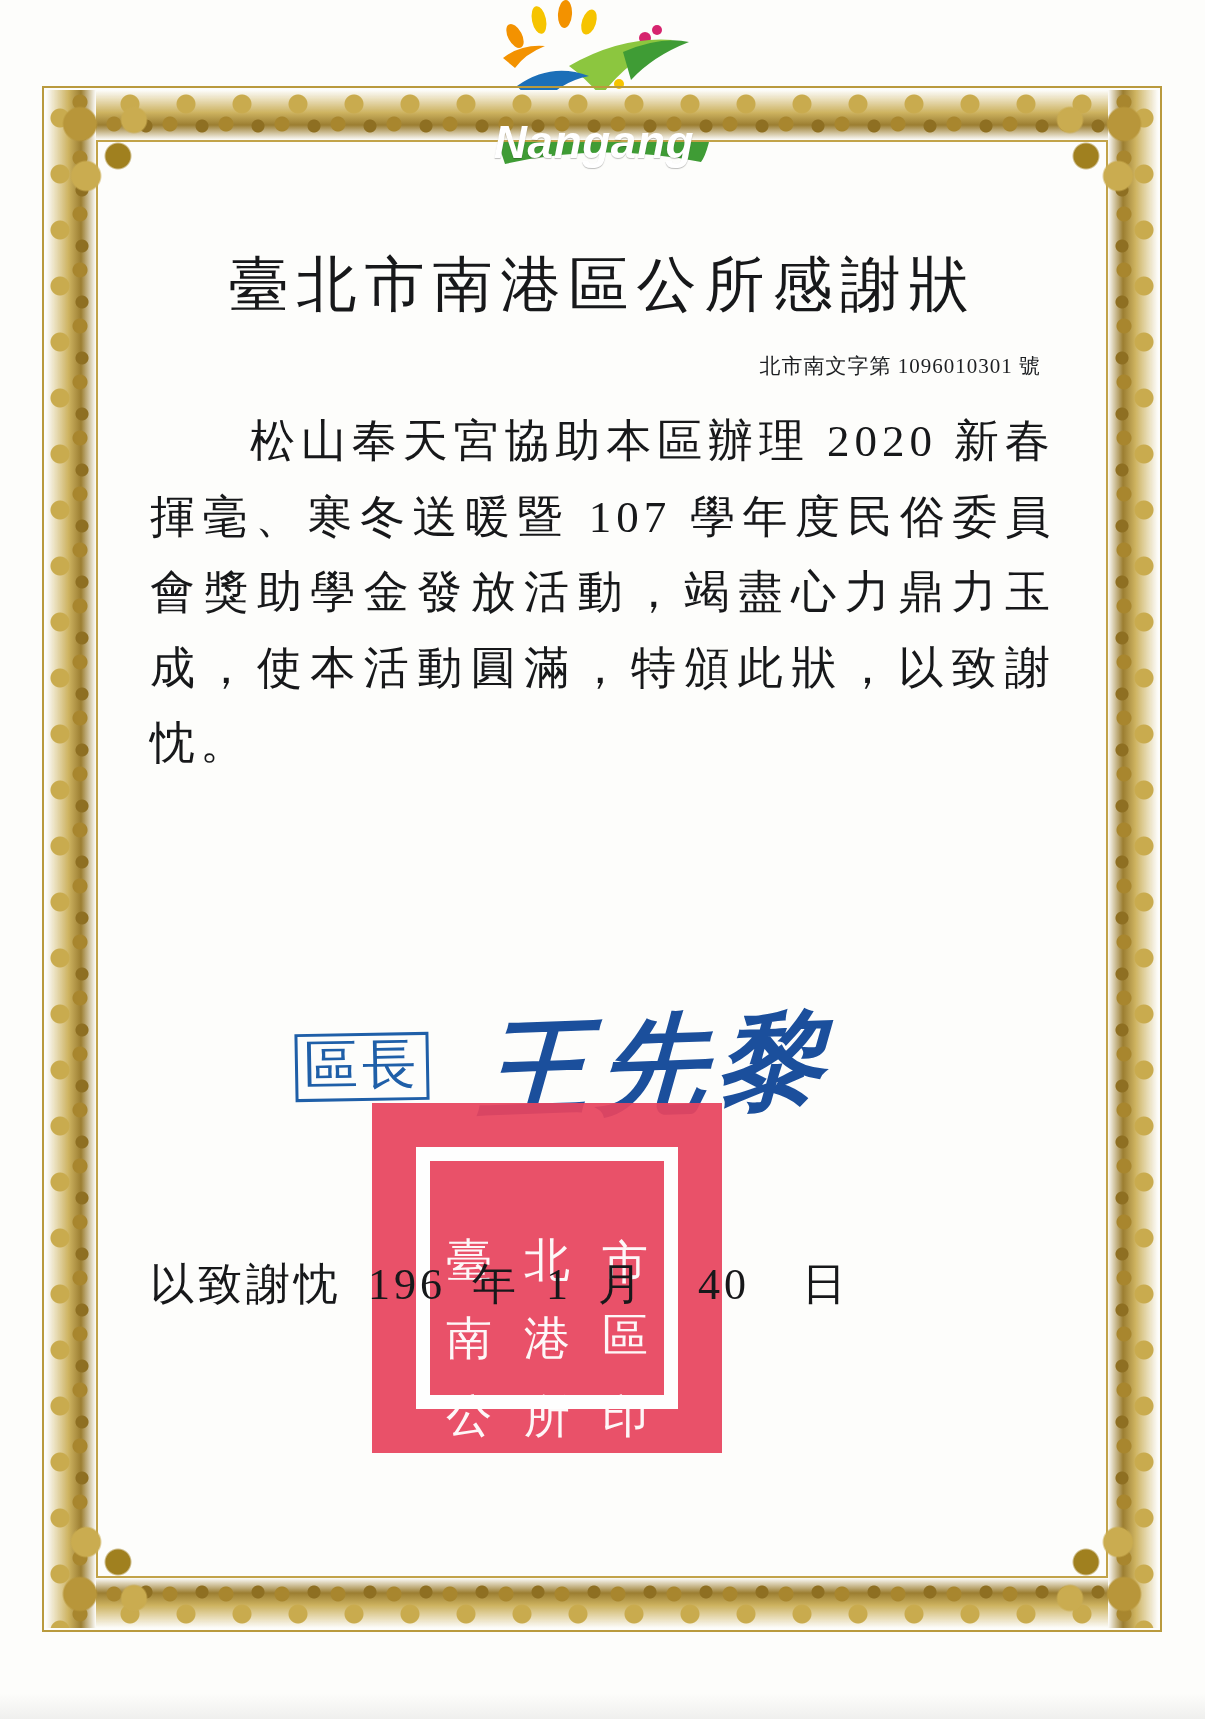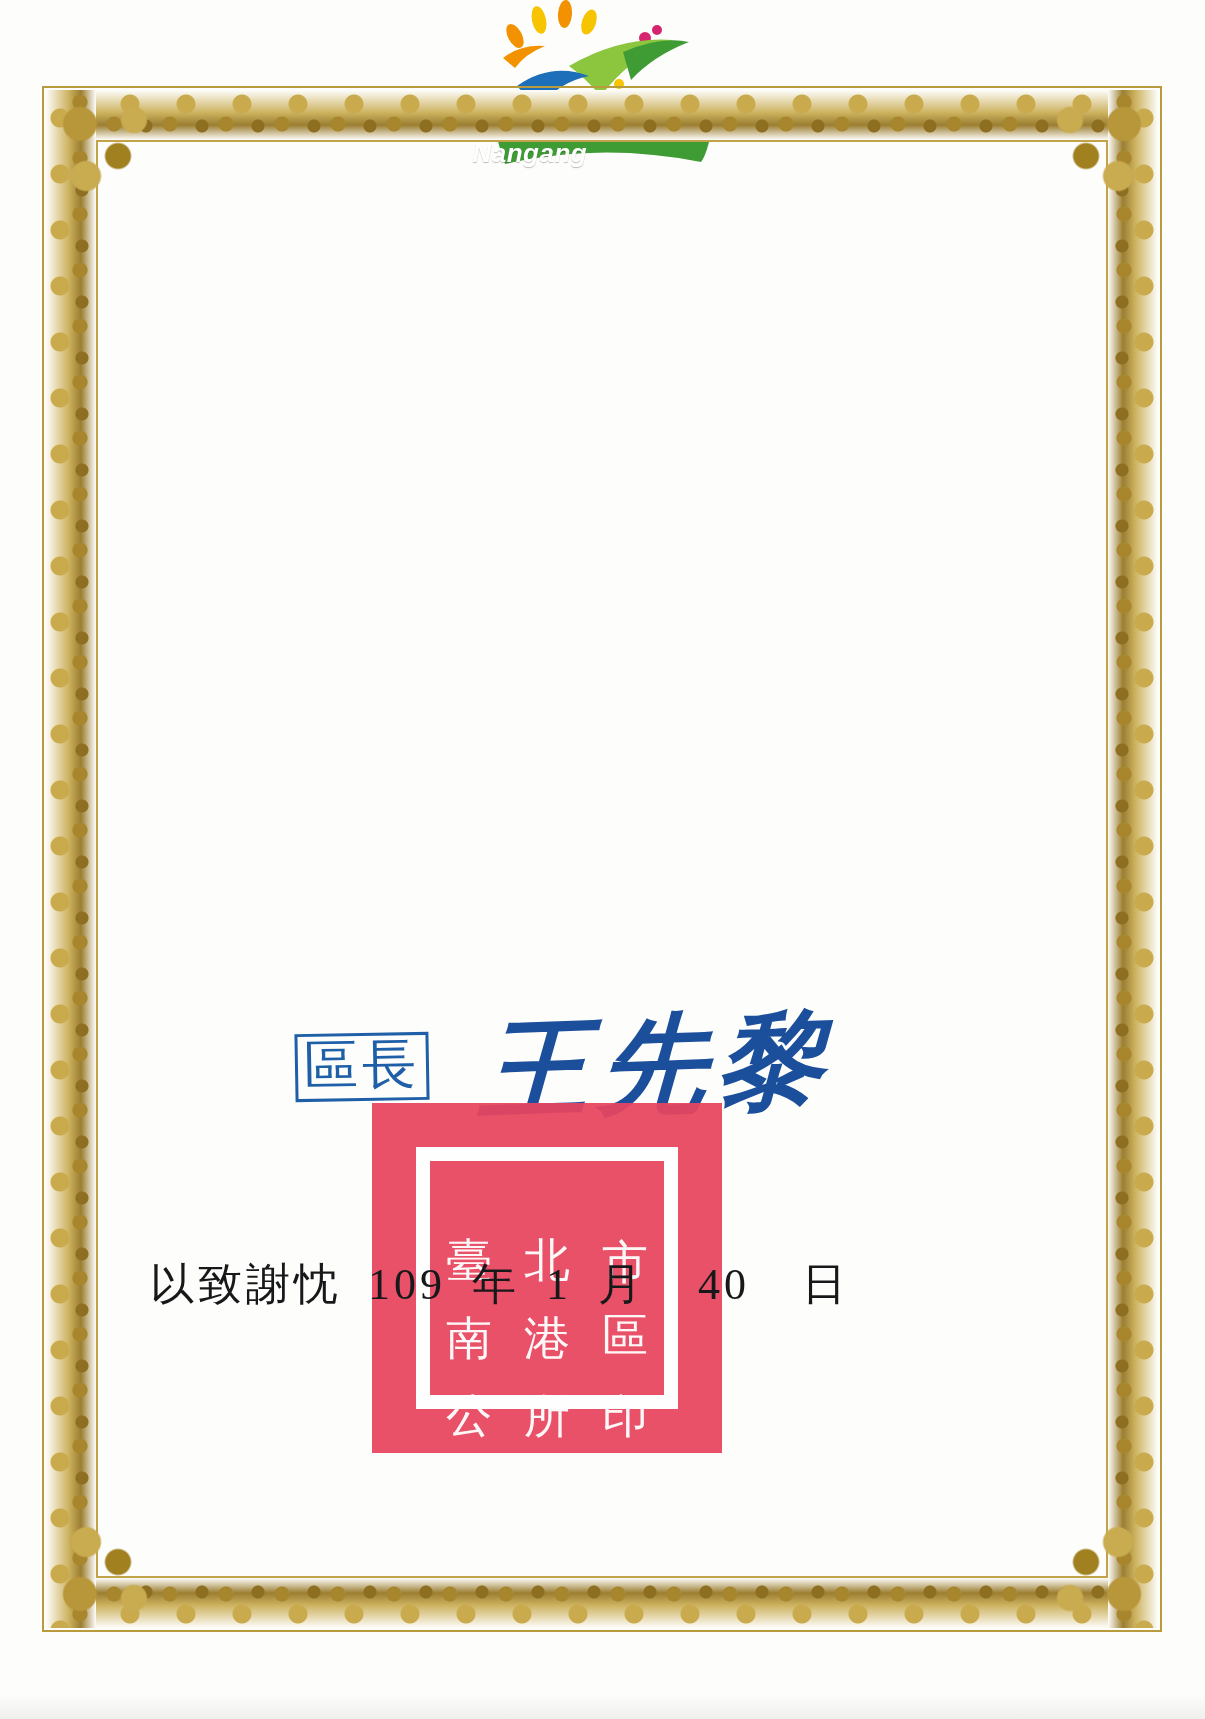--- a/index.html
+++ b/index.html
@@ -111,24 +111,25 @@
   }
   .logo {
     position: relative;
     width: 260px;
     height: 185px;
   }
   .logo-text {
     position: absolute;
     left: 0; right: 17px;
     bottom: 16px;
+    text-align: center;
     font-family: "Liberation Sans", sans-serif;
     font-weight: bold;
     font-style: italic;
-    font-size: 26px;
+    font-size: 46px;
     color: #ffffff;
     letter-spacing: 0.5px;
     z-index: 4;
     text-shadow: 0 1px 1px rgba(0,0,0,0.25);
   }
 
   
   .content {
     position: absolute;
     left: 150px;
@@ -298,20 +299,25 @@
     <div class="border-band band-top"></div>
     <div class="border-band band-bottom"></div>
     <div class="border-band band-left"></div>
     <div class="border-band band-right"></div>
     <div class="corner corner-tl"></div>
     <div class="corner corner-tr"></div>
     <div class="corner corner-bl"></div>
     <div class="corner corner-br"></div>
   </div>
 
+  <div class="content">
+    <div class="main-title">臺北市南港區公所感謝狀</div>
+    <div class="doc-number">北市南文字第 1096010301 號</div>
+    <div class="body-text">松山奉天宮協助本區辦理 2020 新春揮毫、寒冬送暖暨 107 學年度民俗委員會獎助學金發放活動，竭盡心力鼎力玉成，使本活動圓滿，特頒此狀，以致謝忱。</div>
+  </div>
 
   <div class="signature-row">
     <div class="sig-stamp-title">區長</div>
     <div class="sig-name">王先黎</div>
   </div>
 
   <div class="seal">
     <div class="seal-inner"></div>
     <div class="seal-grid">
       <div class="seal-cell">
@@ -338,17 +344,17 @@
       <div class="seal-cell">
           <span>所</span>
         </div>
       <div class="seal-cell">
           <span>印</span>
         </div>
     </div>
   </div>
 
   <div class="date-line">
-    <span>以致謝忱</span><span class="gap"></span><span>109</span><span class="gap"></span><span>年</span><span class="gap"></span><span>1</span><span class="gap"></span><span>月</span><span class="gap"></span><span class="gap"></span><span>40</span><span class="gap"></span><span class="gap"></span><span>日</span>
+    <span>以致謝忱</span><span class="gap"></span><span>196</span><span class="gap"></span><span>年</span><span class="gap"></span><span>1</span><span class="gap"></span><span>月</span><span class="gap"></span><span class="gap"></span><span>40</span><span class="gap"></span><span class="gap"></span><span>日</span>
   </div>
 
   <div class="bottom-shadow"></div>
 </div>
 
 </body></html>

